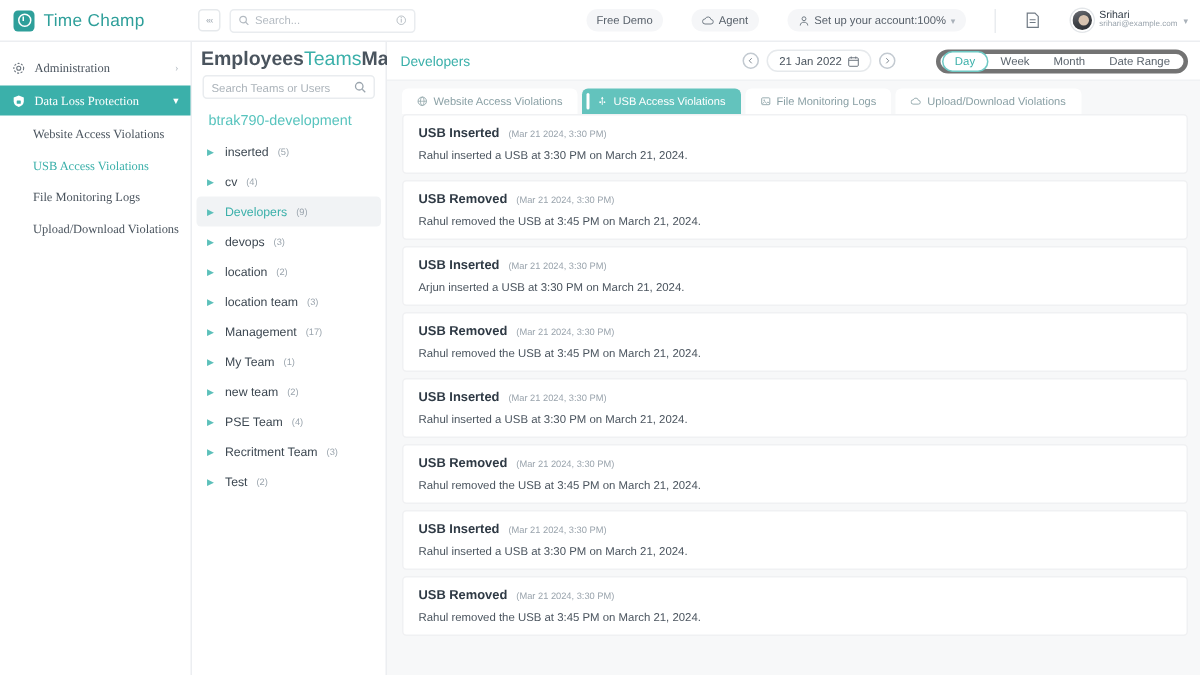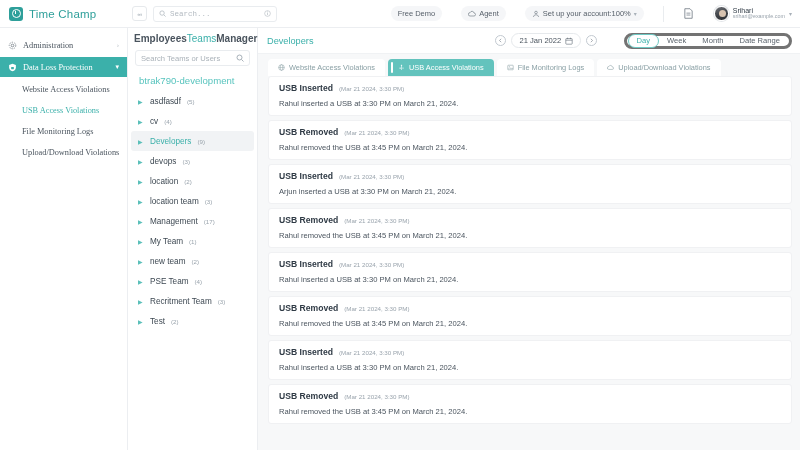--- a/index.html
+++ b/index.html
@@ -28,21 +28,21 @@
   .brand-text { font-size: 11.5px; color: #2e9f9a; letter-spacing: .2px; }
 
   .collapse-btn {
     width: 15px; height: 15px; border: 1px solid #e6e9ec; border-radius: 3px; background: #fff;
     display: flex; align-items: center; justify-content: center; margin-left: 4px;
     font-size: 6px; color: #9aa4ad; letter-spacing: -0.5px;
   }
   .gsearch {
     flex: 0 0 124px; height: 16px; margin-left: 6px; background: #fff;
     border: 1px solid #e9ecef; border-radius: 3px;
-    display: flex; align-items: center; padding: 0 5px; gap: 4px; font-family: Liberation Mono, monospace;
+    display: flex; align-items: center; padding: 0 5px; gap: 4px;
   }
   .gsearch .ph { font-size: 7.5px; color: #b3bac1; flex: 1; }
   .topbar-spacer { flex: 1; }
   .top-right { display: flex; align-items: center; gap: 19px; padding-right: 8px; }
   .chip {
     height: 15px; border-radius: 8px; background: #f5f6f8;
     display: flex; align-items: center; gap: 3px; padding: 0 7px;
     font-size: 7.5px; color: #565f69; white-space: nowrap;
   }
   .divider-v { width: 1px; height: 16px; background: #e9ecef; }
@@ -80,21 +80,21 @@
     padding-left: 22px; font-size: 8.3px; color: #4a545e;
   }
   .sub-item.sel { color: #3bb0aa; }
 
   
   .teampanel {
     width: 130px; min-width: 130px; background: #ffffff;
     border-right: 1px solid #eceef1; display: flex; flex-direction: column;
   }
   .tp-tabs { height: 18px; display: flex; align-items: center; justify-content: space-around; padding: 4px 6px 2px; }
-  .tp-tab { font-size: 10px; color: #4a545e; font-weight: bold; }
+  .tp-tab { font-size: 13px; color: #4a545e; font-weight: bold; }
   .tp-tab.active { color: #3bb0aa; font-weight: normal; }
   .tp-search {
     height: 16px; margin: 4px 7px 0; border: 1px solid #e9ecef; border-radius: 3px;
     display: flex; align-items: center; padding: 0 5px;
   }
   .tp-search .ph { font-size: 7.6px; color: #aab2b9; flex: 1; }
   .tp-title { font-size: 9.6px; color: #58c4be; padding: 9px 0 4px 11px; }
   .tp-list { flex: 1; overflow: hidden; padding-top: 1px; }
   .tp-row { height: 20px; display: flex; align-items: center; gap: 6px; padding: 0 6px 0 7px; border-radius: 3px; margin: 0 3px; }
   .tp-row .tri { font-size: 6px; color: #5cc0ba; width: 6px; }
@@ -254,21 +254,21 @@
         <span class="ph">Search Teams or Users</span>
         <svg width="8" height="8" viewBox="0 0 16 16">
             <circle cx="7" cy="7" r="5" fill="none" stroke="#9aa4ad" stroke-width="1.7"></circle>
             <line x1="11" y1="11" x2="15" y2="15" stroke="#9aa4ad" stroke-width="1.7"></line>
           </svg>
       </div>
       <div class="tp-title">btrak790-development</div>
       <div class="tp-list" id="team-list">
           <div class="tp-row">
             <span class="tri">▶</span>
-            <span class="nm">asdfasdf</span>
+            <span class="nm">inserted</span>
             <span class="ct">(5)</span>
           </div>
           <div class="tp-row">
             <span class="tri">▶</span>
             <span class="nm">cv</span>
             <span class="ct">(4)</span>
           </div>
           <div class="tp-row active">
             <span class="tri">▶</span>
             <span class="nm">Developers</span>

